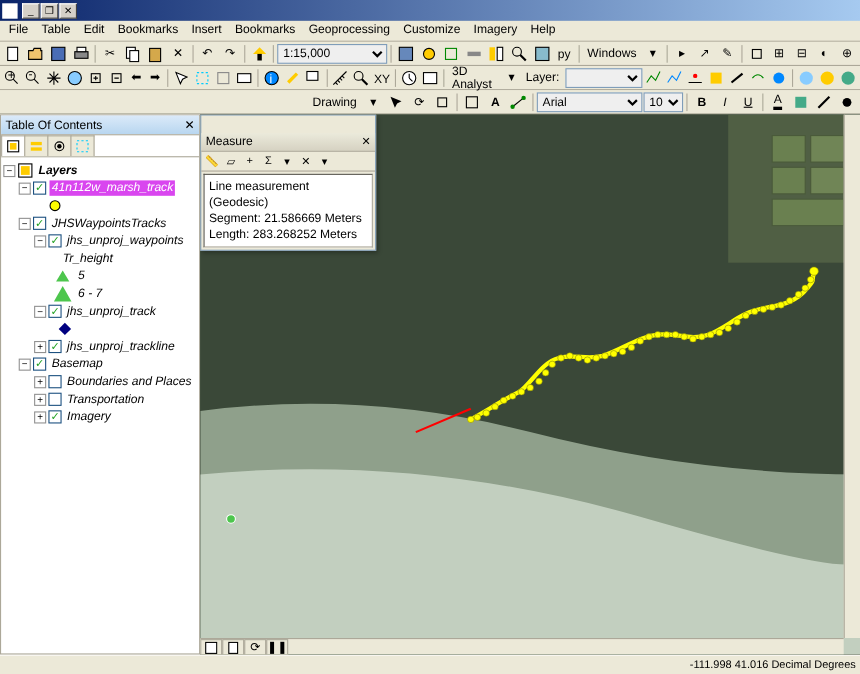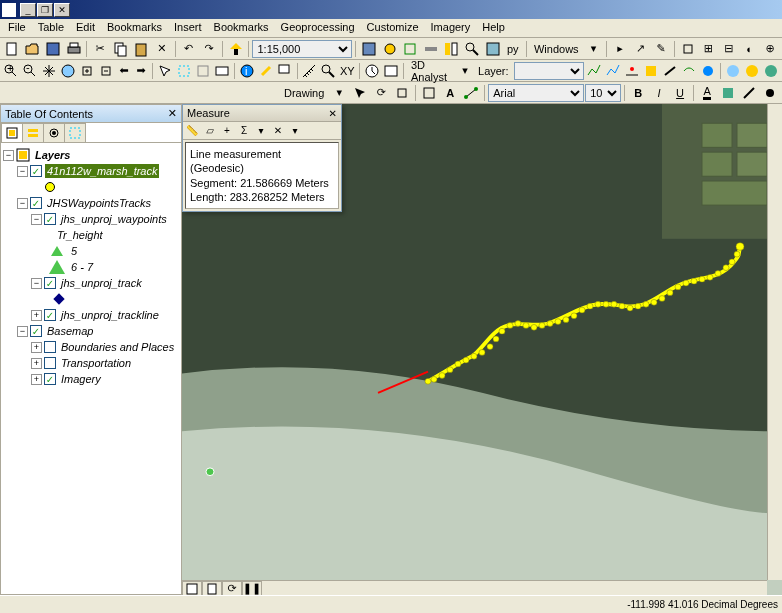--- a/index.html
+++ b/index.html
@@ -23,29 +23,29 @@
 .toc-tabs { height: 20px; border-bottom: 1px solid #aca899; display: flex; }
 .toc-tab { width: 22px; height: 19px; border: 1px solid #aca899; border-bottom: none; margin-right: -1px; display: flex; align-items: center; justify-content: center; background: #ece9d8; cursor: pointer; }
 .toc-tab.active { background: #fff; }
 .toc-tree { flex: 1; overflow: auto; padding: 4px 2px; }
 .tree-node { display: flex; align-items: center; white-space: nowrap; height: 16px; }
 .tree-node .expand { width: 11px; height: 11px; border: 1px solid #919191; display: flex; align-items: center; justify-content: center; font-size: 9px; line-height: 1; margin-right: 2px; cursor: pointer; background: #fff; }
 .tree-node .checkbox { width: 12px; height: 12px; border: 1px solid #1c5180; margin-right: 3px; display: flex; align-items: center; justify-content: center; background: #fff; }
 .tree-node .checkbox.checked::after { content: "✓"; font-size: 10px; color: #21a121; }
 .tree-node .layericon { width: 14px; height: 14px; margin-right: 3px; }
 .tree-node .label { padding: 1px 2px; font-style: italic; }
-.tree-node .label.selected { background: #4d7c0f; color: #fff; }
+.tree-node .label.selected { background: #d946ef; color: #fff; }
 .symbol-yellow-point { width: 10px; height: 10px; background: #ffff00; border: 1px solid #000; border-radius: 50%; }
 .symbol-green-tri { width: 0; height: 0; border-left: 6px solid transparent; border-right: 6px solid transparent; border-bottom: 10px solid #4dc64d; }
 .symbol-green-tri-lg { width: 0; height: 0; border-left: 8px solid transparent; border-right: 8px solid transparent; border-bottom: 14px solid #4dc64d; }
 .symbol-diamond { width: 8px; height: 8px; background: #000080; transform: rotate(45deg); }
 .mapview { flex: 1; position: relative; background: #2a3a2a; overflow: hidden; }
 .mapimg { position: absolute; inset: 0; background: linear-gradient(135deg, #3d4a3a 0%, #4a5545 20%, #2d3628 40%, #889988 60%, #b8c4b8 80%, #d0d8d0 100%); }
 .measure-panel { position: absolute; left: 0; top: 0; width: 160px; background: #ece9d8; border: 1px solid #7f9db9; box-shadow: 2px 2px 4px rgba(0,0,0,0.3); }
-.measure-header { height: 17px; background: linear-gradient(to bottom, #ebeadb, #d6d2c2); border-bottom: 1px solid #aca899; display: flex; align-items: center; padding: 0 4px; font-size: 11px; }
+.measure-header { height: 17px; background: linear-gradient(to bottom, #ebeadb, #d6d2c2); border-bottom: 1px solid #aca899; display: flex; align-items: center; padding: 0 4px; font-size: 11px; margin-top: 16px; }
 .measure-header .close { margin-left: auto; cursor: pointer; font-size: 10px; }
 .measure-toolbar { height: 18px; display: flex; align-items: center; padding: 0 2px; gap: 1px; border-bottom: 1px solid #aca899; }
 .measure-toolbar .mbtn { width: 16px; height: 16px; display: flex; align-items: center; justify-content: center; border: 1px solid transparent; cursor: pointer; font-size: 10px; }
 .measure-body { padding: 4px; font-size: 10px; line-height: 1.3; min-height: 56px; background: #fff; border: 1px inset #aca899; margin: 2px; }
 .scrollbar-h { position: absolute; bottom: 0; left: 0; right: 15px; height: 15px; background: #ece9d8; border-top: 1px solid #aca899; display: flex; }
 .scrollbar-v { position: absolute; top: 0; right: 0; bottom: 15px; width: 15px; background: #ece9d8; border-left: 1px solid #aca899; }
 .viewtabs { height: 15px; background: #ece9d8; display: flex; }
 .viewtab { width: 20px; height: 15px; border: 1px solid #aca899; display: flex; align-items: center; justify-content: center; cursor: pointer; }
 .statusbar { height: 18px; background: #ece9d8; border-top: 1px solid #fff; display: flex; align-items: center; padding: 0 4px; }
 .statusbar .coords { margin-left: auto; font-size: 10px; }

